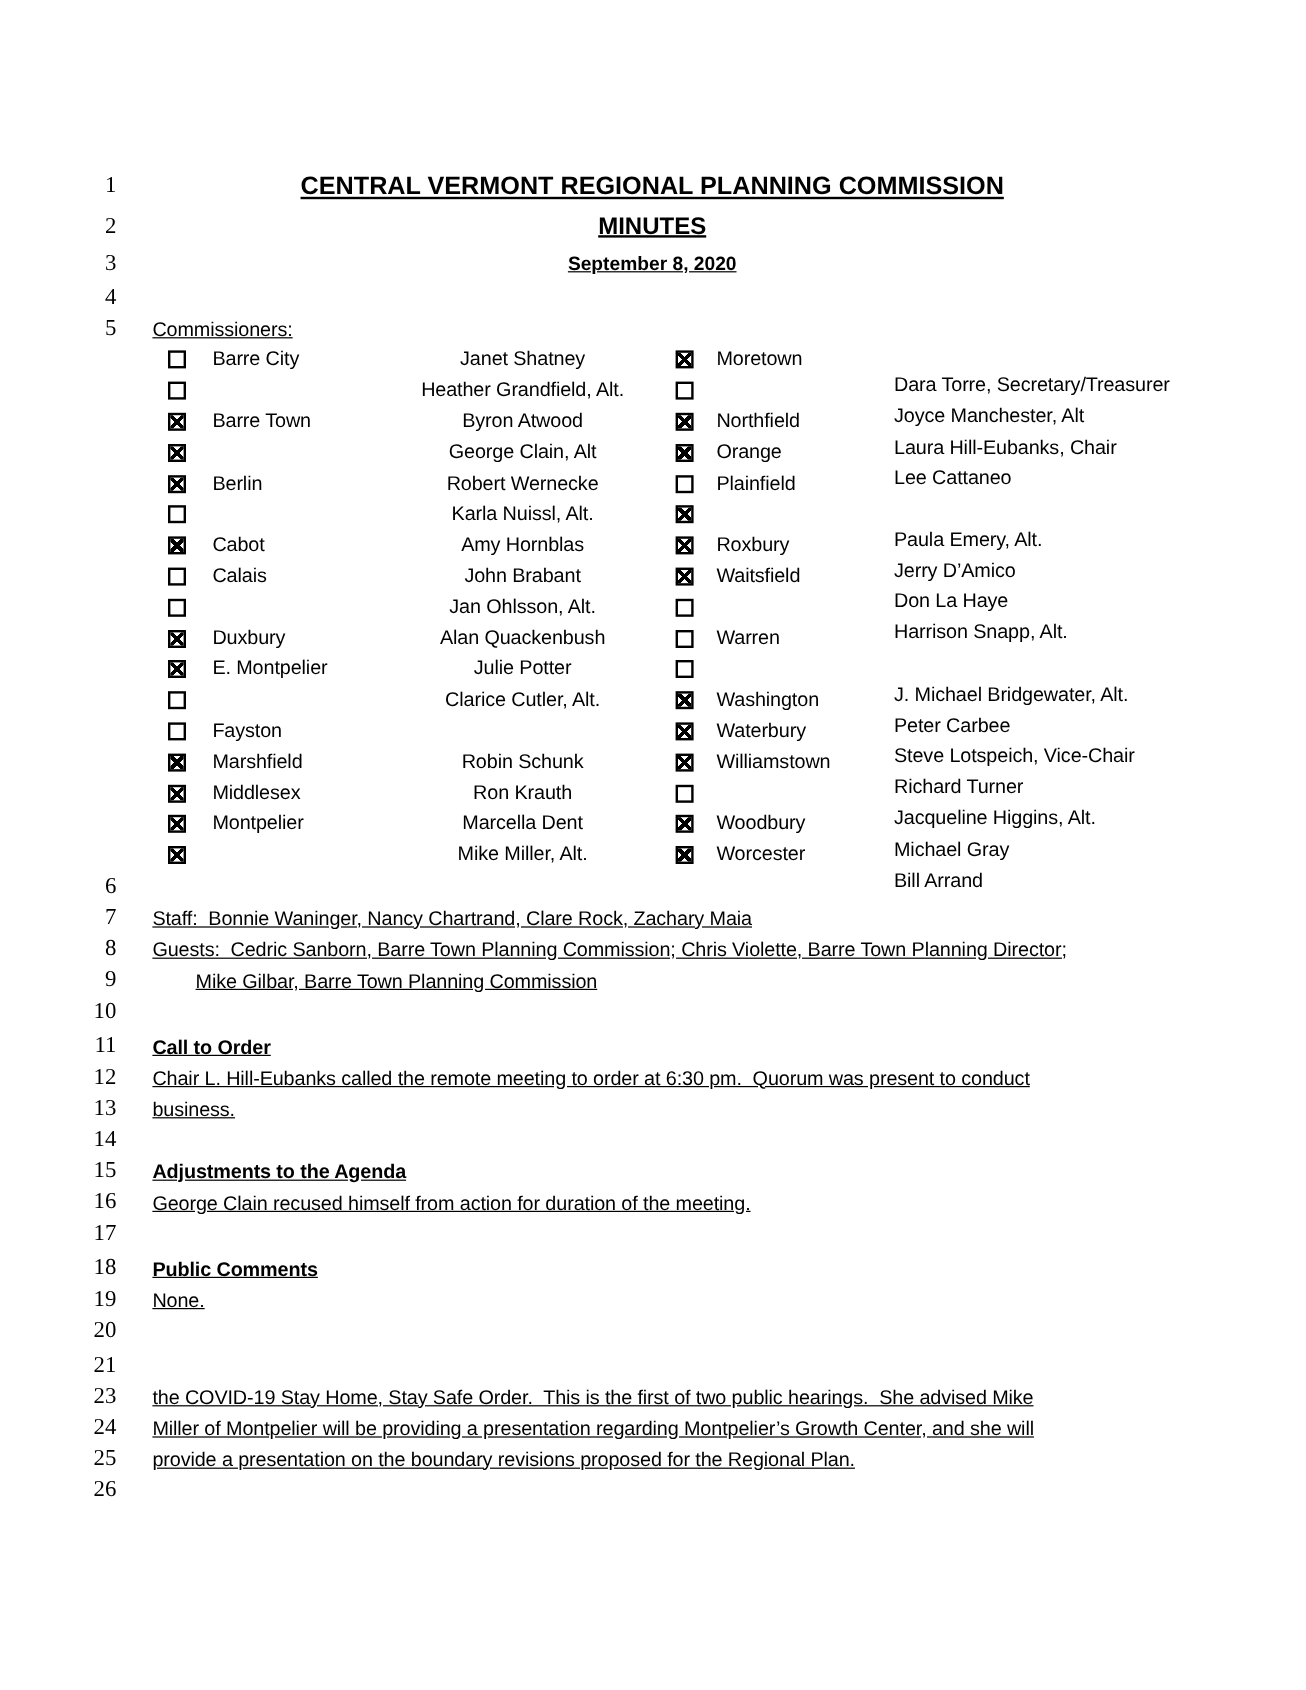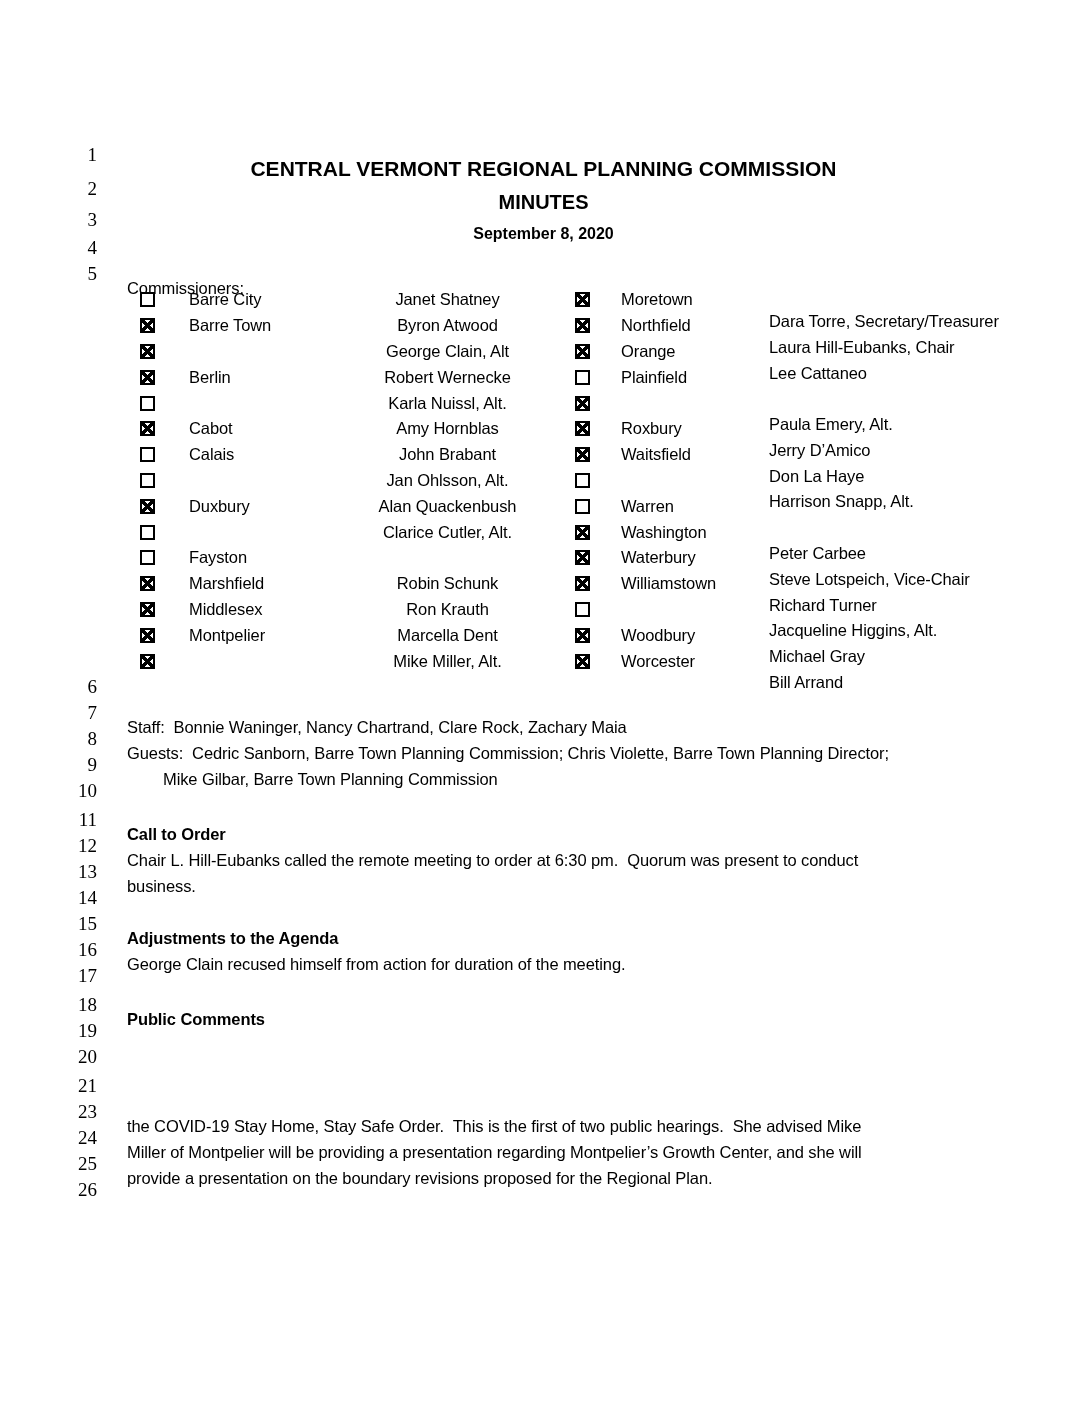--- a/index.html
+++ b/index.html
@@ -22,22 +22,23 @@
   .line.h27{height:27px;line-height:27px;}
   .line.mt3{margin-top:3px;}
   .num{
     position:absolute;left:0;top:0;width:97px;
     text-align:right;
     font-family:"Liberation Serif", serif;
     font-size:19px;
     letter-spacing:0;
   }
   .lc{
-    position:absolute;left:127px;top:14px;width:833px;
+    position:absolute;left:127px;top:1px;width:833px;
     white-space:pre;
+    text-decoration:underline;
   }
   .center{text-align:center;}
   .bold{font-weight:bold;}
   .t1{font-size:21px;font-weight:bold;letter-spacing:0;}
   .t2{font-size:20px;font-weight:bold;letter-spacing:0;}
   .t3{font-size:16px;font-weight:bold;letter-spacing:0;}
   .indent1{padding-left:36px;}
   
   .ctable{margin-left:127px;width:900px;}
   .crow{display:flex;align-items:center;height:25.8px;}
@@ -47,21 +48,21 @@
     border:2px solid #000;
     background-color:#fff;
   }
   .cb.l{margin-left:13px;margin-right:22px;}
   .cb.r{margin-right:19px;}
   .cb[data-state="checked"]{
     background-image:
       linear-gradient(45deg, transparent 40%, #000 40%, #000 60%, transparent 60%),
       linear-gradient(135deg, transparent 40%, #000 40%, #000 60%, transparent 60%);
   }
-  .town{flex:0 0 auto;white-space:pre;margin-left:12px;}
+  .town{flex:0 0 auto;white-space:pre;}
   .tl{width:131px;}
   .nl{flex:0 0 auto;width:255px;white-space:pre;text-align:center;}
   .tr{width:148px;}
   .nr{flex:1 1 auto;white-space:pre;margin-top:43px;}
 </style>
 </head>
 <body>
 
 <div class="page">
 
@@ -93,20 +94,28 @@
 
     <div class="crow">
       <span class="cb l" data-state="unchecked"></span>
       <span class="town tl">Barre City</span>
       <span class="nl">Janet Shatney</span>
       <span class="cb r" data-state="checked"></span>
       <span class="town tr">Moretown</span>
       <span class="nr">Dara Torre, Secretary/Treasurer</span>
     </div>
 
+    <div class="crow">
+      <span class="cb l" data-state="unchecked"></span>
+      <span class="town tl"></span>
+      <span class="nl">Heather Grandfield, Alt.</span>
+      <span class="cb r" data-state="unchecked"></span>
+      <span class="town tr"></span>
+      <span class="nr">Joyce Manchester, Alt</span>
+    </div>
 
     <div class="crow">
       <span class="cb l" data-state="checked"></span>
       <span class="town tl">Barre Town</span>
       <span class="nl">Byron Atwood</span>
       <span class="cb r" data-state="checked"></span>
       <span class="town tr">Northfield</span>
       <span class="nr">Laura Hill-Eubanks, Chair</span>
     </div>
 
@@ -166,20 +175,28 @@
 
     <div class="crow">
       <span class="cb l" data-state="checked"></span>
       <span class="town tl">Duxbury</span>
       <span class="nl">Alan Quackenbush</span>
       <span class="cb r" data-state="unchecked"></span>
       <span class="town tr">Warren</span>
       <span class="nr"></span>
     </div>
 
+    <div class="crow">
+      <span class="cb l" data-state="checked"></span>
+      <span class="town tl">E. Montpelier</span>
+      <span class="nl">Julie Potter</span>
+      <span class="cb r" data-state="unchecked"></span>
+      <span class="town tr"></span>
+      <span class="nr">J. Michael Bridgewater, Alt.</span>
+    </div>
 
     <div class="crow">
       <span class="cb l" data-state="unchecked"></span>
       <span class="town tl"></span>
       <span class="nl">Clarice Cutler, Alt.</span>
       <span class="cb r" data-state="checked"></span>
       <span class="town tr">Washington</span>
       <span class="nr">Peter Carbee</span>
     </div>
 
@@ -286,20 +303,21 @@
     <span class="num">17</span>
   </div>
 
   <div class="line mt3">
     <span class="num">18</span>
     <span class="lc bold">Public Comments</span>
   </div>
 
   <div class="line">
     <span class="num">19</span>
+    <span class="lc">None.</span>
   </div>
 
   <div class="line">
     <span class="num">20</span>
   </div>
 
   <div class="line mt3">
     <span class="num">21</span>
   </div>
 

